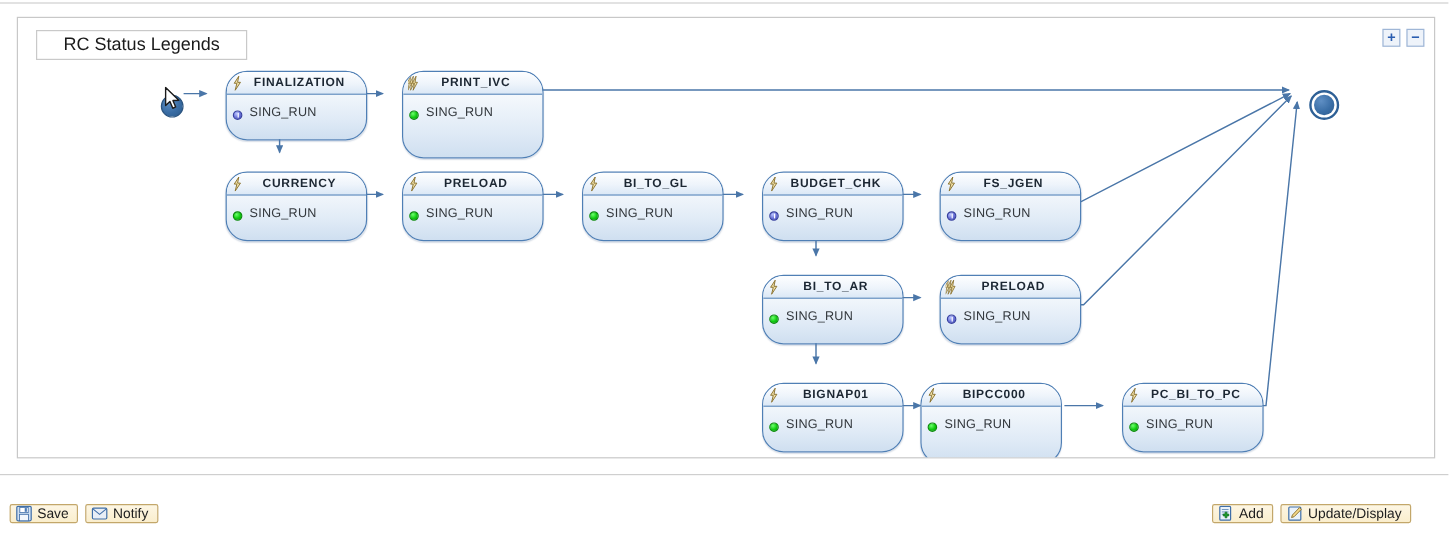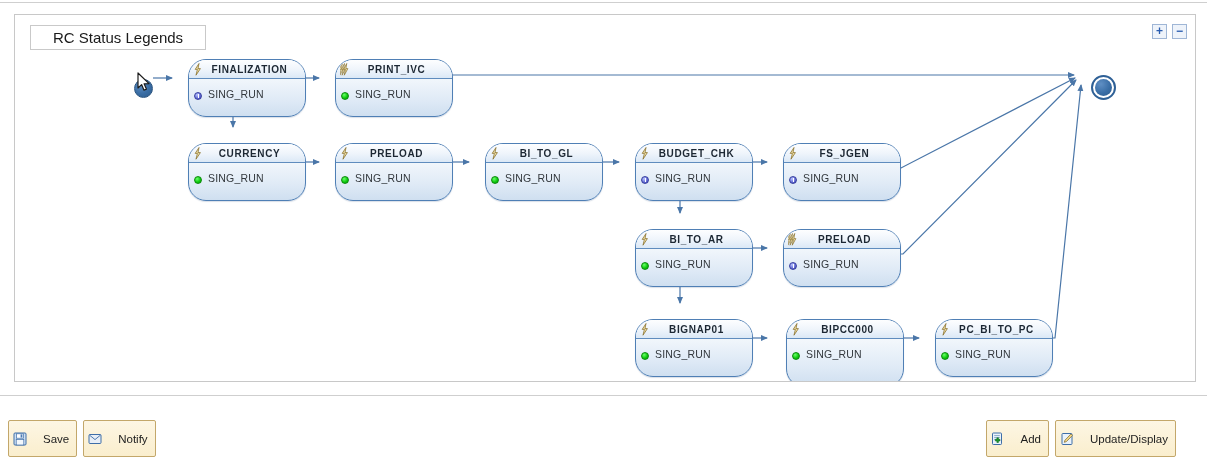--- a/index.html
+++ b/index.html
@@ -218,23 +218,23 @@
     top: 420px;
     width: 1208px;
     height: 30px;
   }
   .btn-group { position: absolute; display: flex; gap: 6px; }
   #btn-group-left  { left: 8px;  top: 0; }
   #btn-group-right { right: 32px; top: 0; }
 
   .tbtn {
     display: flex;
-    align-items: center;
-    gap: 16px;
-    height: 37px;
+    align-items: flex-end;
+    gap: 4px;
+    height: 16px;
     padding: 0 7px 0 4px;
     border: 1px solid #c3a76a;
     border-radius: 2px;
     background: linear-gradient(to bottom, #fdf6e4 0%, #faeecd 100%);
     font-size: 11.5px;
     color: #1d1d1d;
     white-space: nowrap;
     cursor: pointer;
     box-sizing: border-box;
     font-family: "Liberation Sans", sans-serif;
@@ -316,21 +316,21 @@
                 <path d="M6,0.5 L2.2,6.4 L4.4,6.4 L3.0,12.2 L7.4,5.6 L5.0,5.6 z" fill="#f2e2a8" stroke="#8a7230" stroke-width="0.8" stroke-linejoin="round"></path>
               </svg>
             </span>
             <span class="node-title">FINALIZATION</span>
           </div>
           <div class="node-body">
             <span class="status-dot info"></span>
             <span class="status-label">SING_RUN</span>
           </div>
         </div>
-        <div class="node" style="left: 320px; top: 44px; width: 118px; height: 58px;">
+        <div class="node" style="left: 320px; top: 44px; width: 118px; height: 73px;">
           <div class="node-header">
             <span class="proc-icon">
               <svg width="12" height="13" viewBox="0 0 12 13">
                 <g transform="translate(-2.6,0) scale(0.82,1)" opacity="0.85">
                   <path d="M6,0.5 L2.2,6.4 L4.4,6.4 L3.0,12.2 L7.4,5.6 L5.0,5.6 z" fill="#f2e2a8" stroke="#8a7230" stroke-width="0.8" stroke-linejoin="round"></path>
                 </g>
                 <g transform="translate(-0.4,0) scale(0.82,1)" opacity="0.92">
                   <path d="M6,0.5 L2.2,6.4 L4.4,6.4 L3.0,12.2 L7.4,5.6 L5.0,5.6 z" fill="#f2e2a8" stroke="#8a7230" stroke-width="0.8" stroke-linejoin="round"></path>
                 </g>
                 <g transform="translate(1.8,0) scale(0.82,1)">
@@ -458,21 +458,21 @@
                 <path d="M6,0.5 L2.2,6.4 L4.4,6.4 L3.0,12.2 L7.4,5.6 L5.0,5.6 z" fill="#f2e2a8" stroke="#8a7230" stroke-width="0.8" stroke-linejoin="round"></path>
               </svg>
             </span>
             <span class="node-title">BIGNAP01</span>
           </div>
           <div class="node-body">
             <span class="status-dot green"></span>
             <span class="status-label">SING_RUN</span>
           </div>
         </div>
-        <div class="node" style="left: 771px; top: 304px; width: 118px; height: 68px;">
+        <div class="node" style="left: 752px; top: 304px; width: 118px; height: 68px;">
           <div class="node-header">
             <span class="proc-icon">
               <svg width="12" height="13" viewBox="0 0 12 13">
                 <path d="M6,0.5 L2.2,6.4 L4.4,6.4 L3.0,12.2 L7.4,5.6 L5.0,5.6 z" fill="#f2e2a8" stroke="#8a7230" stroke-width="0.8" stroke-linejoin="round"></path>
               </svg>
             </span>
             <span class="node-title">BIPCC000</span>
           </div>
           <div class="node-body">
             <span class="status-dot green"></span>

